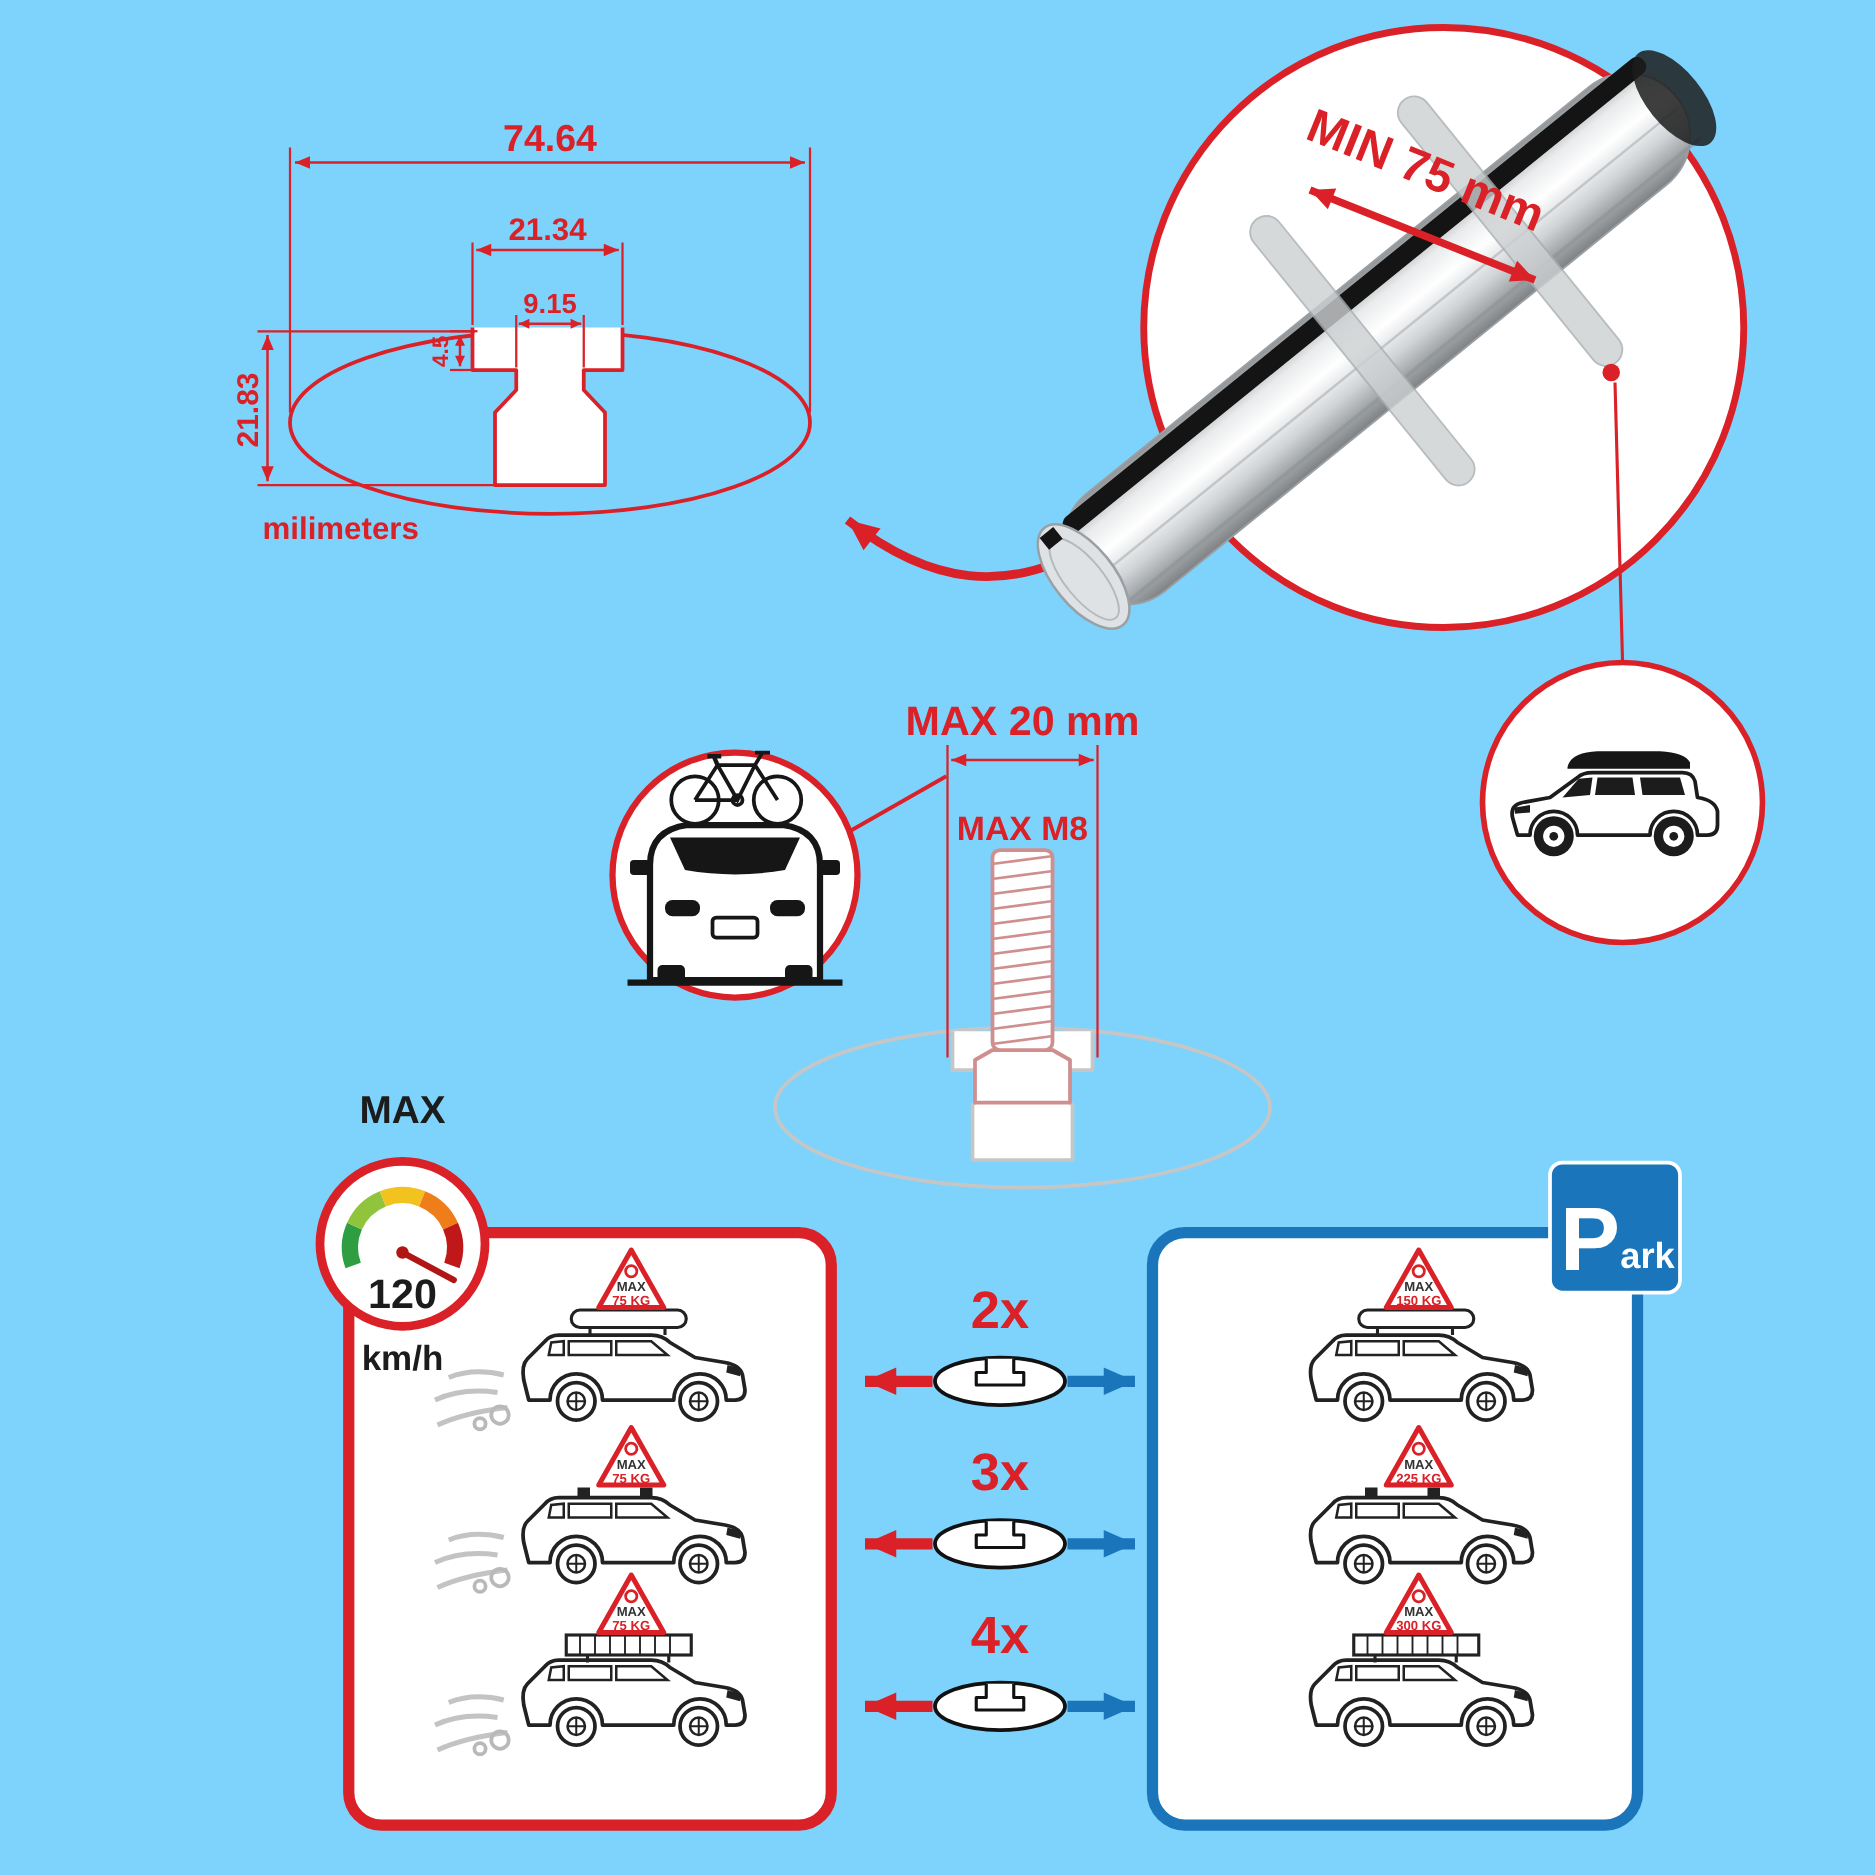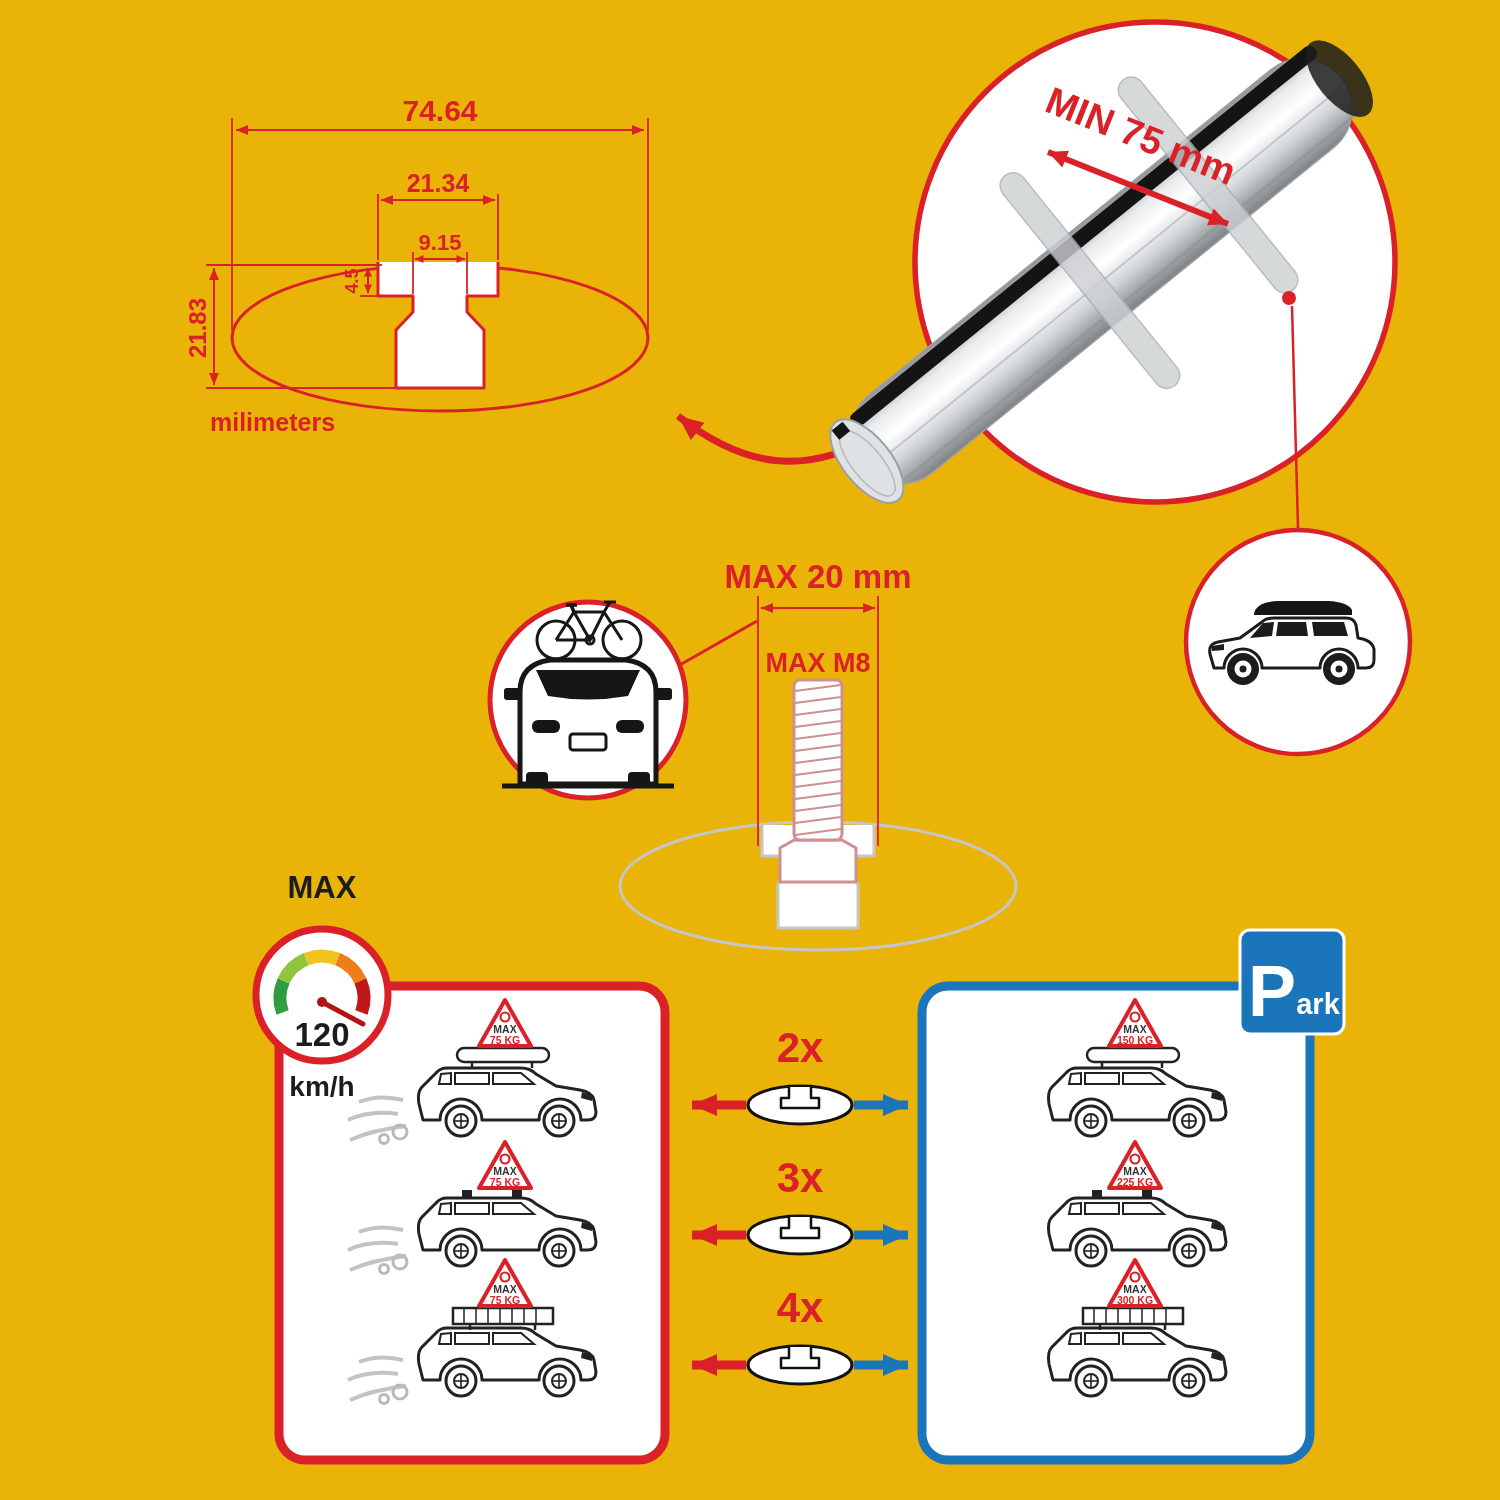--- a/index.html
+++ b/index.html
@@ -1,16 +1,16 @@
 <!DOCTYPE html>
 <html><head>
 <meta charset="utf-8">
 <style>
   html,body{margin:0;padding:0;background:#fff;}
-  .stage{position:relative;width:1500px;height:1500px;background:#eab308;overflow:hidden;}
+  .stage{position:relative;width:1500px;height:1500px;background:#7dd3fc;overflow:hidden;}
   svg text{font-family:"Liberation Sans","DejaVu Sans",sans-serif;}
   .dim-text{fill:#da2128;font-weight:700;}
   .red-big{fill:#da2128;font-weight:700;}
   .blk-text{fill:#1c1c1c;font-weight:700;}
   .tri-max{fill:#333;font-weight:700;font-size:10.5px;}
   .tri-load{fill:#da2128;font-weight:700;font-size:10.5px;}
   .dimline{stroke:#da2128;stroke-width:2;fill:none;}
   .extline{stroke:#da2128;stroke-width:1.8;fill:none;}
   .ghost{stroke:#c6c6c6;stroke-width:3;fill:none;}
   .boltln{stroke:#cf8f8f;stroke-width:3;fill:#fff;}

